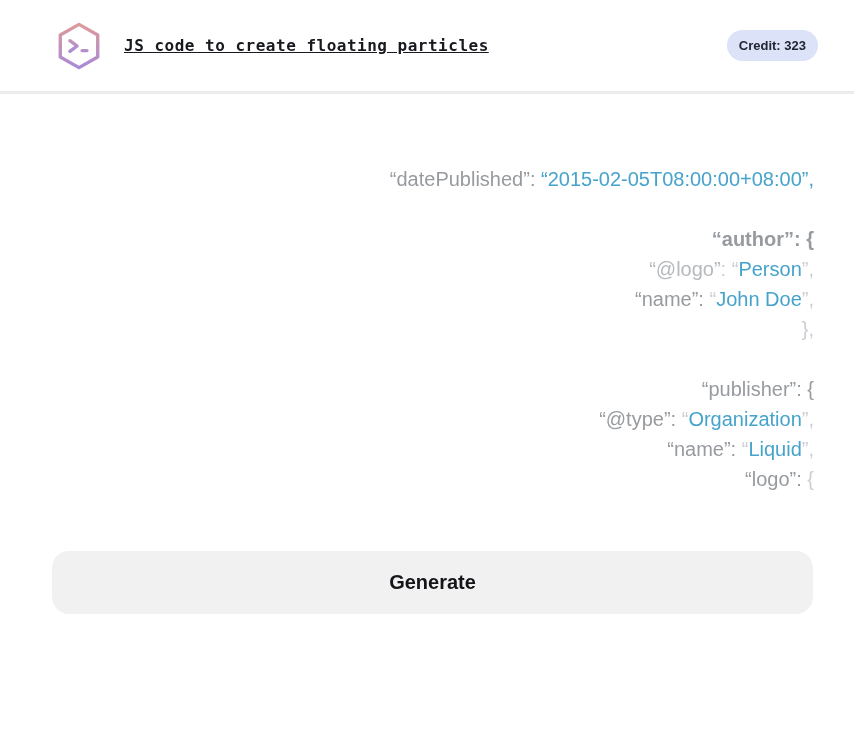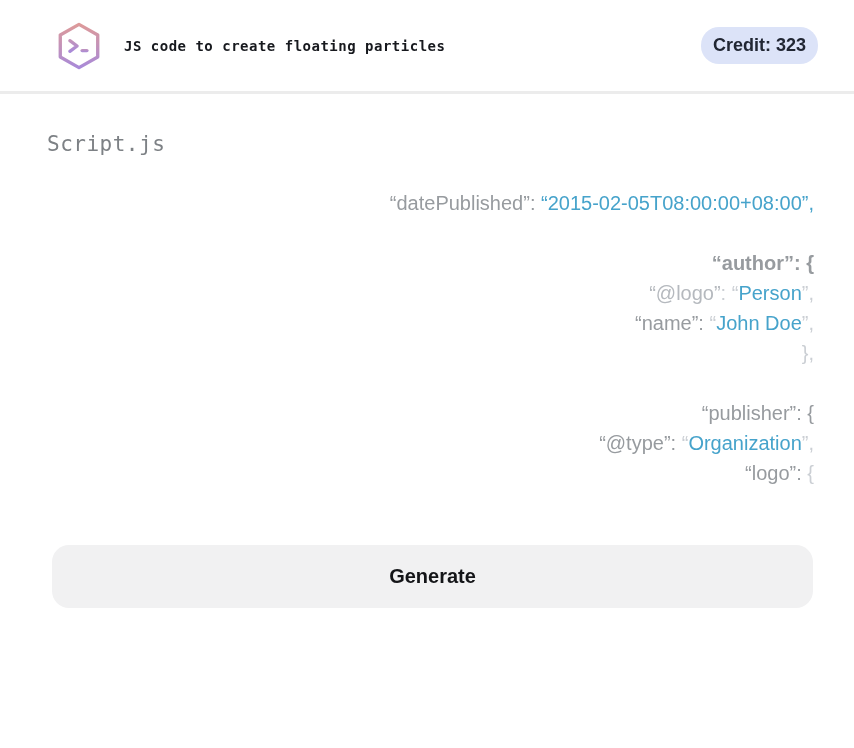--- a/index.html
+++ b/index.html
@@ -21,32 +21,33 @@
     background: #ffffff;
   }
   .logo {
     width: 48px;
     height: 50px;
     flex: 0 0 auto;
   }
   .title {
     font-family: "DejaVu Sans Mono", monospace;
     font-weight: bold;
-    font-size: 14px;
+    font-size: 16px;
     letter-spacing: 0.5px;
     color: #17191e;
     margin-left: 21px;
     white-space: nowrap;
+    text-decoration: underline;
   }
   .spacer { flex: 1 1 auto; }
   .credit-badge {
     background: #dce3f8;
     color: #212633;
     font-weight: bold;
-    font-size: 18px;
+    font-size: 13px;
     padding: 8px 12px;
     border-radius: 18px;
     white-space: nowrap;
   }
 
   
   .main {
     padding: 38px 40px 0 47px;
   }
   .filename {
@@ -103,30 +104,30 @@
     <polygon points="50,5 89,27 89,73 50,95 11,73 11,27" stroke="url(#hexgrad)" stroke-width="7" stroke-linejoin="round" fill="#ffffff"></polygon>
     <polyline points="31,39 46,50 31,61" stroke="url(#glyphgrad)" stroke-width="7" stroke-linecap="round" stroke-linejoin="round" fill="none"></polyline>
     <rect x="53" y="56" width="17" height="7" rx="3.5" fill="url(#glyphgrad)"></rect>
   </svg>
   <div class="title">JS code to create floating particles</div>
   <div class="spacer"></div>
   <div class="credit-badge">Credit: 323</div>
 </div>
 
 <div class="main">
-  <div class="filename">Script.js</div>
   <div class="code-block">
       <div class="code-line" style="padding-left: 0px;"><span class="seg-key">“datePublished”: </span><span class="seg-val">“2015-02-05T08:00:00+08:00”,</span></div>
       <div class="code-line" style="padding-left: 0px;"></div>
       <div class="code-line" style="padding-left: 0px; font-weight: bold;"><span class="seg-key">“author”: {</span></div>
       <div class="code-line" style="padding-left: 48px;"><span class="seg-keylight">“@logo”</span><span class="seg-light">: </span><span class="seg-light">“</span><span class="seg-val">Person</span><span class="seg-light">”,</span></div>
       <div class="code-line" style="padding-left: 48px;"><span class="seg-key">“name”: </span><span class="seg-light">“</span><span class="seg-val">John Doe</span><span class="seg-light">”,</span></div>
       <div class="code-line" style="padding-left: 28px;"><span class="seg-light">},</span></div>
       <div class="code-line" style="padding-left: 0px;"></div>
       <div class="code-line" style="padding-left: 0px;"><span class="seg-key">“publisher”: {</span></div>
       <div class="code-line" style="padding-left: 30px;"><span class="seg-key">“@type”: </span><span class="seg-light">“</span><span class="seg-val">Organization</span><span class="seg-light">”,</span></div>
+      <div class="code-line" style="padding-left: 30px;"><span class="seg-key">“name”: </span><span class="seg-light">“</span><span class="seg-val">Liquid</span><span class="seg-light">”,</span></div>
       <div class="code-line" style="padding-left: 30px;"><span class="seg-key">“logo”: </span><span class="seg-light">{</span></div>
     </div>
 </div>
 
 <div class="footer">
   <button class="generate-btn">Generate</button>
 </div>
 
 </body></html>

